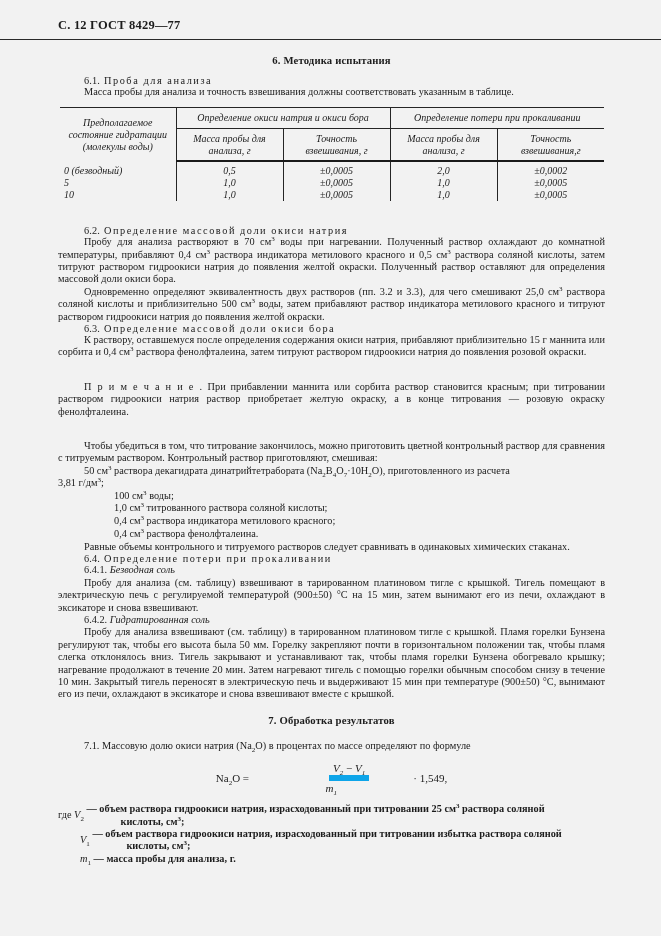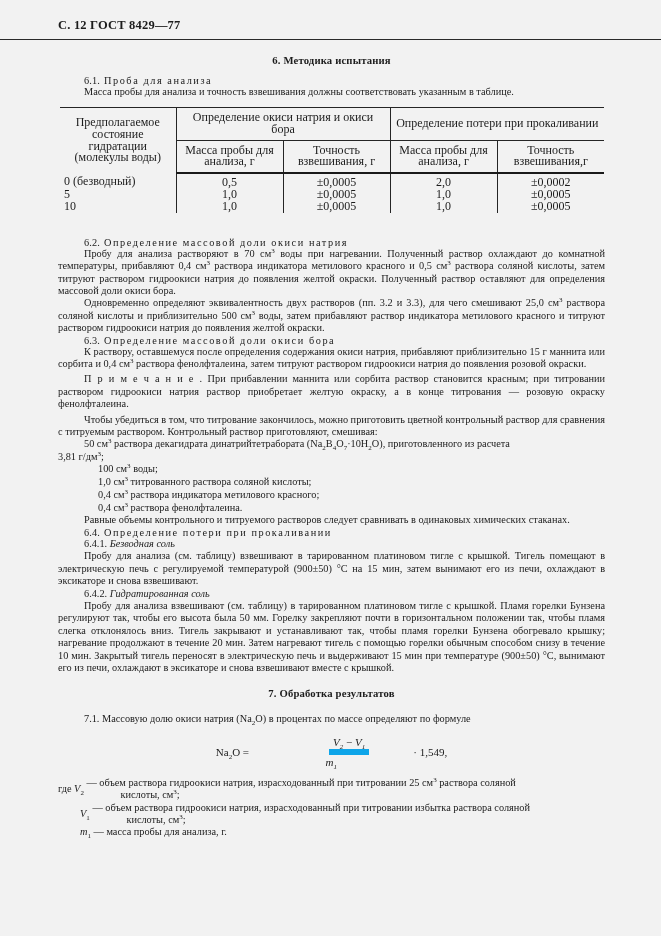--- a/index.html
+++ b/index.html
@@ -58,34 +58,35 @@
   
   p.t {
     font-size: 10.3px;
     line-height: 12.4px;
     margin: 0;
     text-align: justify;
     text-indent: 26px;
     hyphens: none;
   }
   p.t.noind { text-indent: 0; }
-  p.gap { margin-top: 3px; }
+  p.gap { margin-top: 22px; }
   .it { font-style: italic; }
   sup, sub {
     font-size: 7px;
     line-height: 0;
   }
 
   
   table.tbl {
     border-collapse: collapse;
     width: 544px;
     margin: 9px 0 0 2px;
-    font-size: 12px;
+    font-size: 10px;
     table-layout: fixed;
+    font-style: italic;
   }
   table.tbl td, table.tbl th {
     padding: 0;
     font-weight: normal;
     vertical-align: middle;
   }
   .tbl .top-b { border-top: 1.6px solid #252525; }
   .tbl .bot-b { border-bottom: 1.1px solid #252525; }
   .tbl .thick-b { border-bottom: 2.2px solid #1a1a1a; }
   .tbl .vl { border-left: 1.1px solid #252525; }
@@ -153,35 +154,36 @@
     margin-bottom: 0;
   }
   .wrow .wlead {
     flex: 0 0 auto;
     white-space: pre;
     text-align: right;
   }
   .wrow .wbody {
     flex: 1 1 auto;
     text-align: justify;
+    font-weight: bold;
   }
   .wrow .wbody .cont {
     display: block;
     padding-left: 34px;
     text-align: left;
   }
 
   
   .items {
     font-size: 10.3px;
     line-height: 12.8px;
     margin: 0;
     padding-left: 40px;
   }
-  .items div { white-space: nowrap; }
+  .items div { white-space: nowrap; margin-left: 16px; }
 </style>
 </head>
 <body>
 
 <div class="page">
 
   <div class="runhead">С. 12 ГОСТ 8429—77</div>
   <div class="rule"></div>
 
   <h2 class="sec">6.  Методика испытания</h2>

